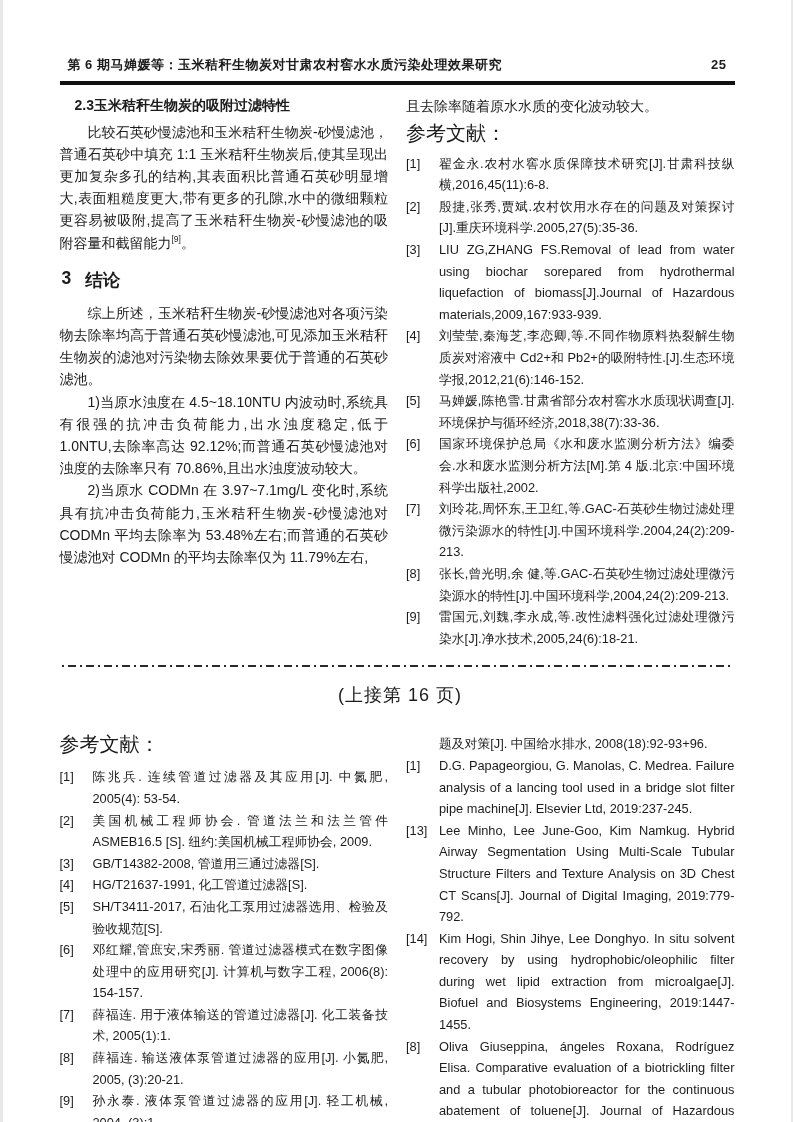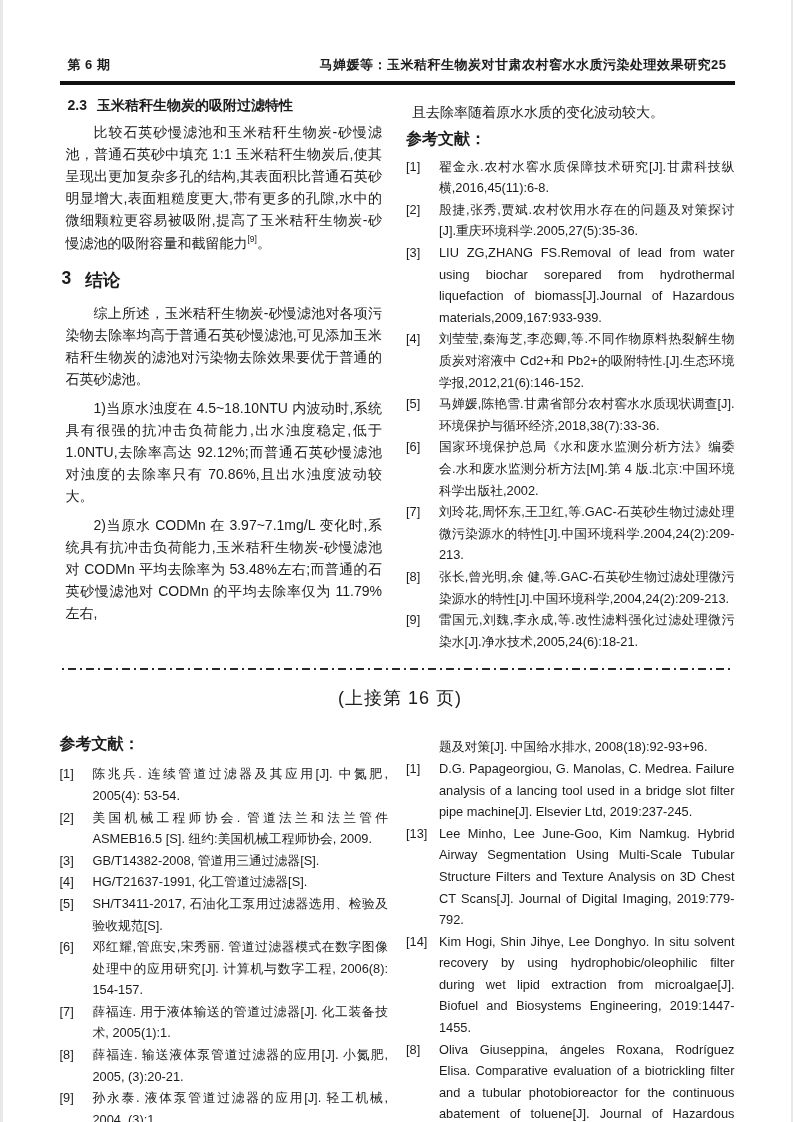--- a/index.html
+++ b/index.html
@@ -14,40 +14,40 @@
     color:#1c1c1c;
     overflow:hidden;
   }
   
   .hdr{
     display:flex;align-items:baseline;justify-content:space-between;
     font-size:13px;font-weight:700;letter-spacing:.5px;
     padding:0 8px 0 8px;
   }
   .hdr .issue{flex:none;}
-  .hdr .rtitle{flex:1;text-align:right;font-weight:600;}
+  .hdr .rtitle{flex:1;text-align:left;font-weight:600;}
   .hdr .pno{flex:none;font-weight:700;}
   .hdr-rule{height:3.5px;background:#111;margin-top:7px;}
   
   .cols{display:flex;gap:18px;}
   .col{width:331px;box-sizing:border-box;}
   .top-cols{margin-top:10px;}
   
-  .sec23{display:flex;gap:10px;font-size:14px;font-weight:700;margin:2px 0 6px 8px;}
+  .sec23{display:flex;font-size:14px;font-weight:700;margin:2px 0 6px 15px;}
   .sec3{display:flex;gap:14px;font-size:17.5px;font-weight:700;margin:14px 0 10px 2px;}
   
   .para{
-    font-size:14px;line-height:22.2px;margin:6px;
+    font-size:14px;line-height:22.2px;margin:0;
     text-align:justify;text-justify:inter-ideograph;
     font-weight:500;
   }
   .indent{text-indent:2em;}
   .para sup{font-size:8.5px;vertical-align:super;line-height:0;}
   
-  .refs-heading{font-size:16px;font-weight:700;margin:3px 0 6px 0;}
+  .refs-heading{font-size:20px;font-weight:400;margin:3px 0 6px 0;}
   .reflist{display:flex;flex-direction:column;}
   .ref{display:flex;font-size:12.8px;line-height:21.6px;font-weight:500;}
   .ref .rnum{flex:none;width:33px;}
   .ref .rtxt{flex:1;text-align:justify;text-justify:inter-ideograph;}
   
   .divider{
     height:2px;margin:16px 2px 0 2px;
     background:repeating-linear-gradient(90deg,
       #2a2a2a 0 2px, transparent 2px 6px,
       #2a2a2a 6px 14px, transparent 14px 18px);

